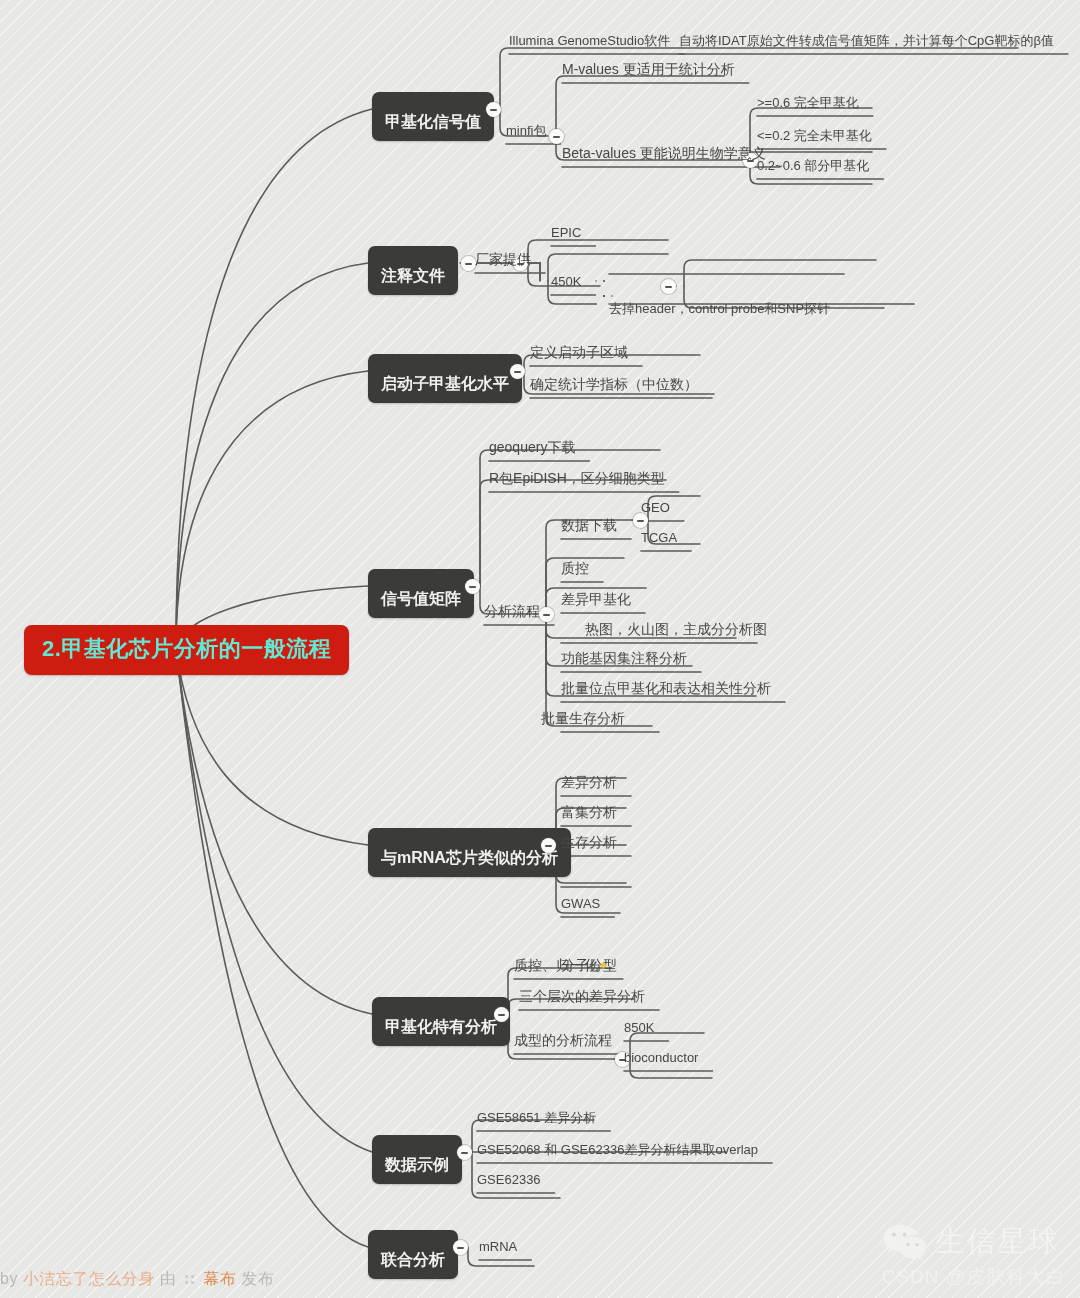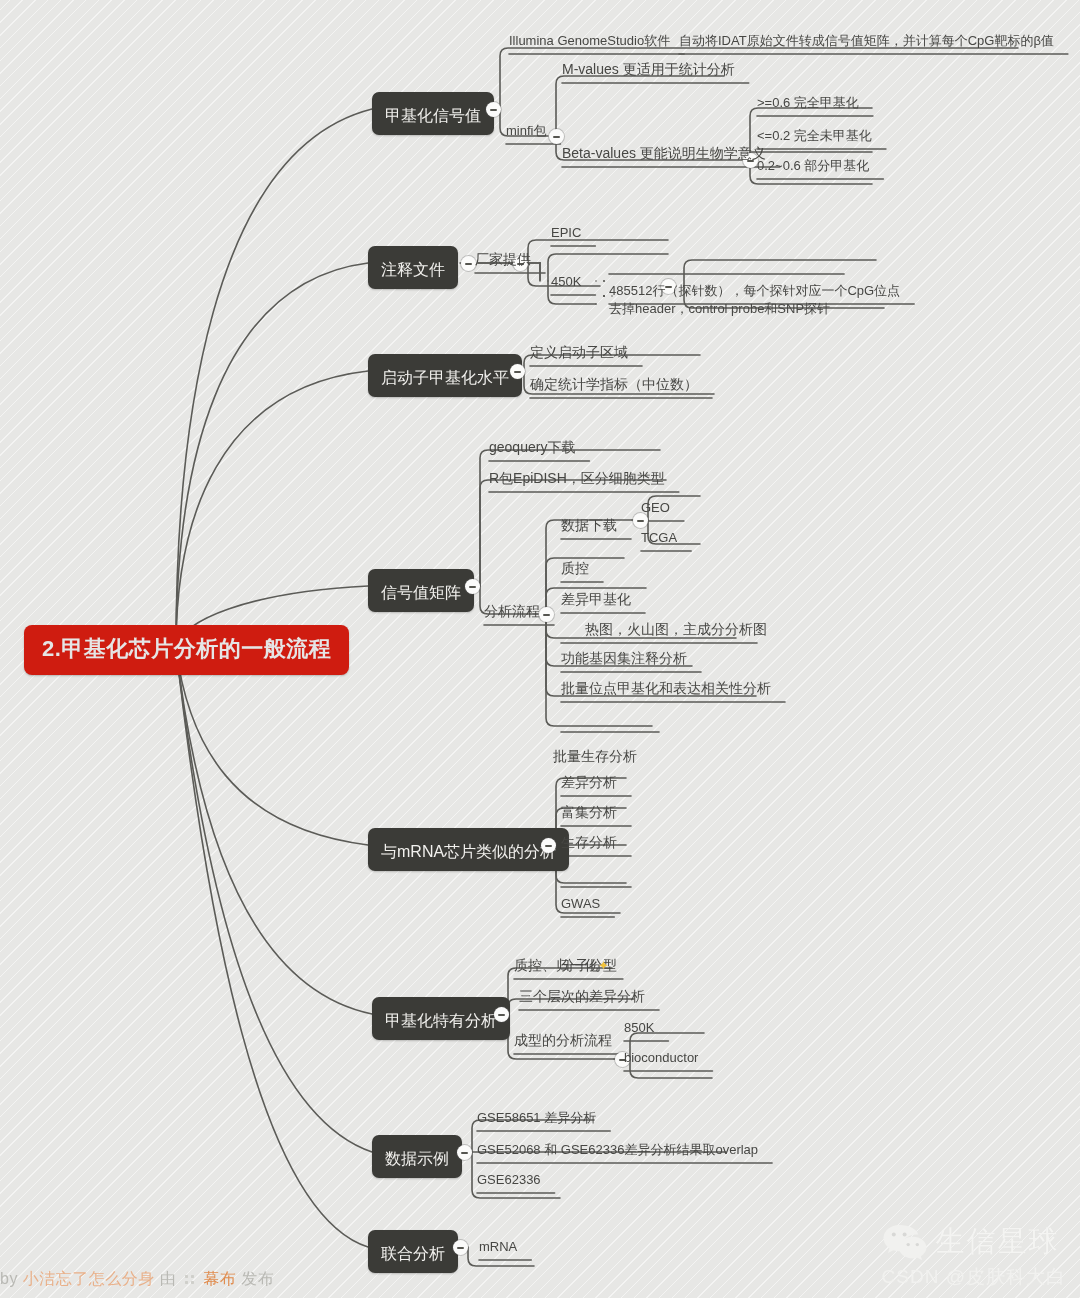--- a/index.html
+++ b/index.html
@@ -28,35 +28,35 @@
   }
 
   
   .node {
     position: absolute;
     white-space: nowrap;
     line-height: 1;
   }
   .root-node {
     background: #cf1c10;
-    color: #e5e5e5;
+    color: #5eead4;
     border-radius: 8px;
     padding: 13px 18px 15px 18px;
     font-size: 22px;
     font-weight: 700;
     letter-spacing: 0.5px;
     box-shadow: 0 1px 2px rgba(0,0,0,0.22);
   }
   .branch-node {
     background: #3b3b37;
     color: #f2f1ee;
     border-radius: 7px;
-    padding: 16px 13px 11px 13px;
+    padding: 22px 13px 11px 13px;
     font-size: 16px;
-    font-weight: 400;
+    font-weight: 700;
     box-shadow: 0 1px 2px rgba(0,0,0,0.20);
   }
 
   
   .leaf {
     position: absolute;
     white-space: nowrap;
     color: #474744;
     font-size: 14px;
     line-height: 1;
@@ -339,37 +339,36 @@
   <div class="leaf" style="left:562px; top:62px;">M-values 更适用于统计分析</div>
   <div class="leaf" style="left:562px; top:146px;">Beta-values 更能说明生物学意义</div>
   <div class="leaf small" style="left:757px; top:96px;">&gt;=0.6 完全甲基化</div>
   <div class="leaf small" style="left:757px; top:129px;">&lt;=0.2 完全未甲基化</div>
   <div class="leaf small" style="left:757px; top:159px;">0.2~0.6 部分甲基化</div>
 
   <div class="leaf" style="left:475px; top:252px;">厂家提供</div>
   <div class="leaf small" style="left:551px; top:226px;">EPIC</div>
   <div class="leaf small" style="left:551px; top:275px;">450K</div>
   <div class="leaf small" style="left:609px; top:254px;margin-top:48px;">去掉header，control probe和SNP探针</div>
-  <div class="leaf small" style="left:609px; top:284px;">485512行（探针数），每个探针对应一个CpG位点</div>
 
   <div class="leaf" style="left:530px; top:345px;">定义启动子区域</div>
   <div class="leaf" style="left:530px; top:377px;">确定统计学指标（中位数）</div>
 
   <div class="leaf" style="left:489px; top:440px;">geoquery下载</div>
   <div class="leaf" style="left:489px; top:471px;">R包EpiDISH，区分细胞类型</div>
   <div class="leaf" style="left:484px; top:604px;">分析流程</div>
   <div class="leaf" style="left:561px; top:518px;">数据下载</div>
   <div class="leaf small" style="left:641px; top:501px;">GEO</div>
   <div class="leaf small" style="left:641px; top:531px;">TCGA</div>
   <div class="leaf" style="left:561px; top:561px;">质控</div>
   <div class="leaf" style="left:561px; top:592px;">差异甲基化</div>
   <div class="leaf" style="left:561px; top:622px;margin-left:24px;">热图，火山图，主成分分析图</div>
   <div class="leaf" style="left:561px; top:651px;">功能基因集注释分析</div>
   <div class="leaf" style="left:561px; top:681px;">批量位点甲基化和表达相关性分析</div>
-  <div class="leaf" style="left:553px; top:711px;margin-top:38px;">批量生存分析</div>
+  <div class="leaf" style="left:541px; top:711px;">批量生存分析</div>
 
   <div class="leaf" style="left:561px; top:775px;">差异分析</div>
   <div class="leaf" style="left:561px; top:805px;">富集分析</div>
   <div class="leaf" style="left:561px; top:835px;">生存分析</div>
   <div class="leaf" style="left:561px; top:914px;margin-top:44px;">分子分型</div>
   <div class="leaf small" style="left:561px; top:897px;">GWAS</div>
 
   <div class="leaf" style="left:514px; top:958px;">
     <span>质控、归一化</span><span class="sparkle">✦</span>
   </div>

